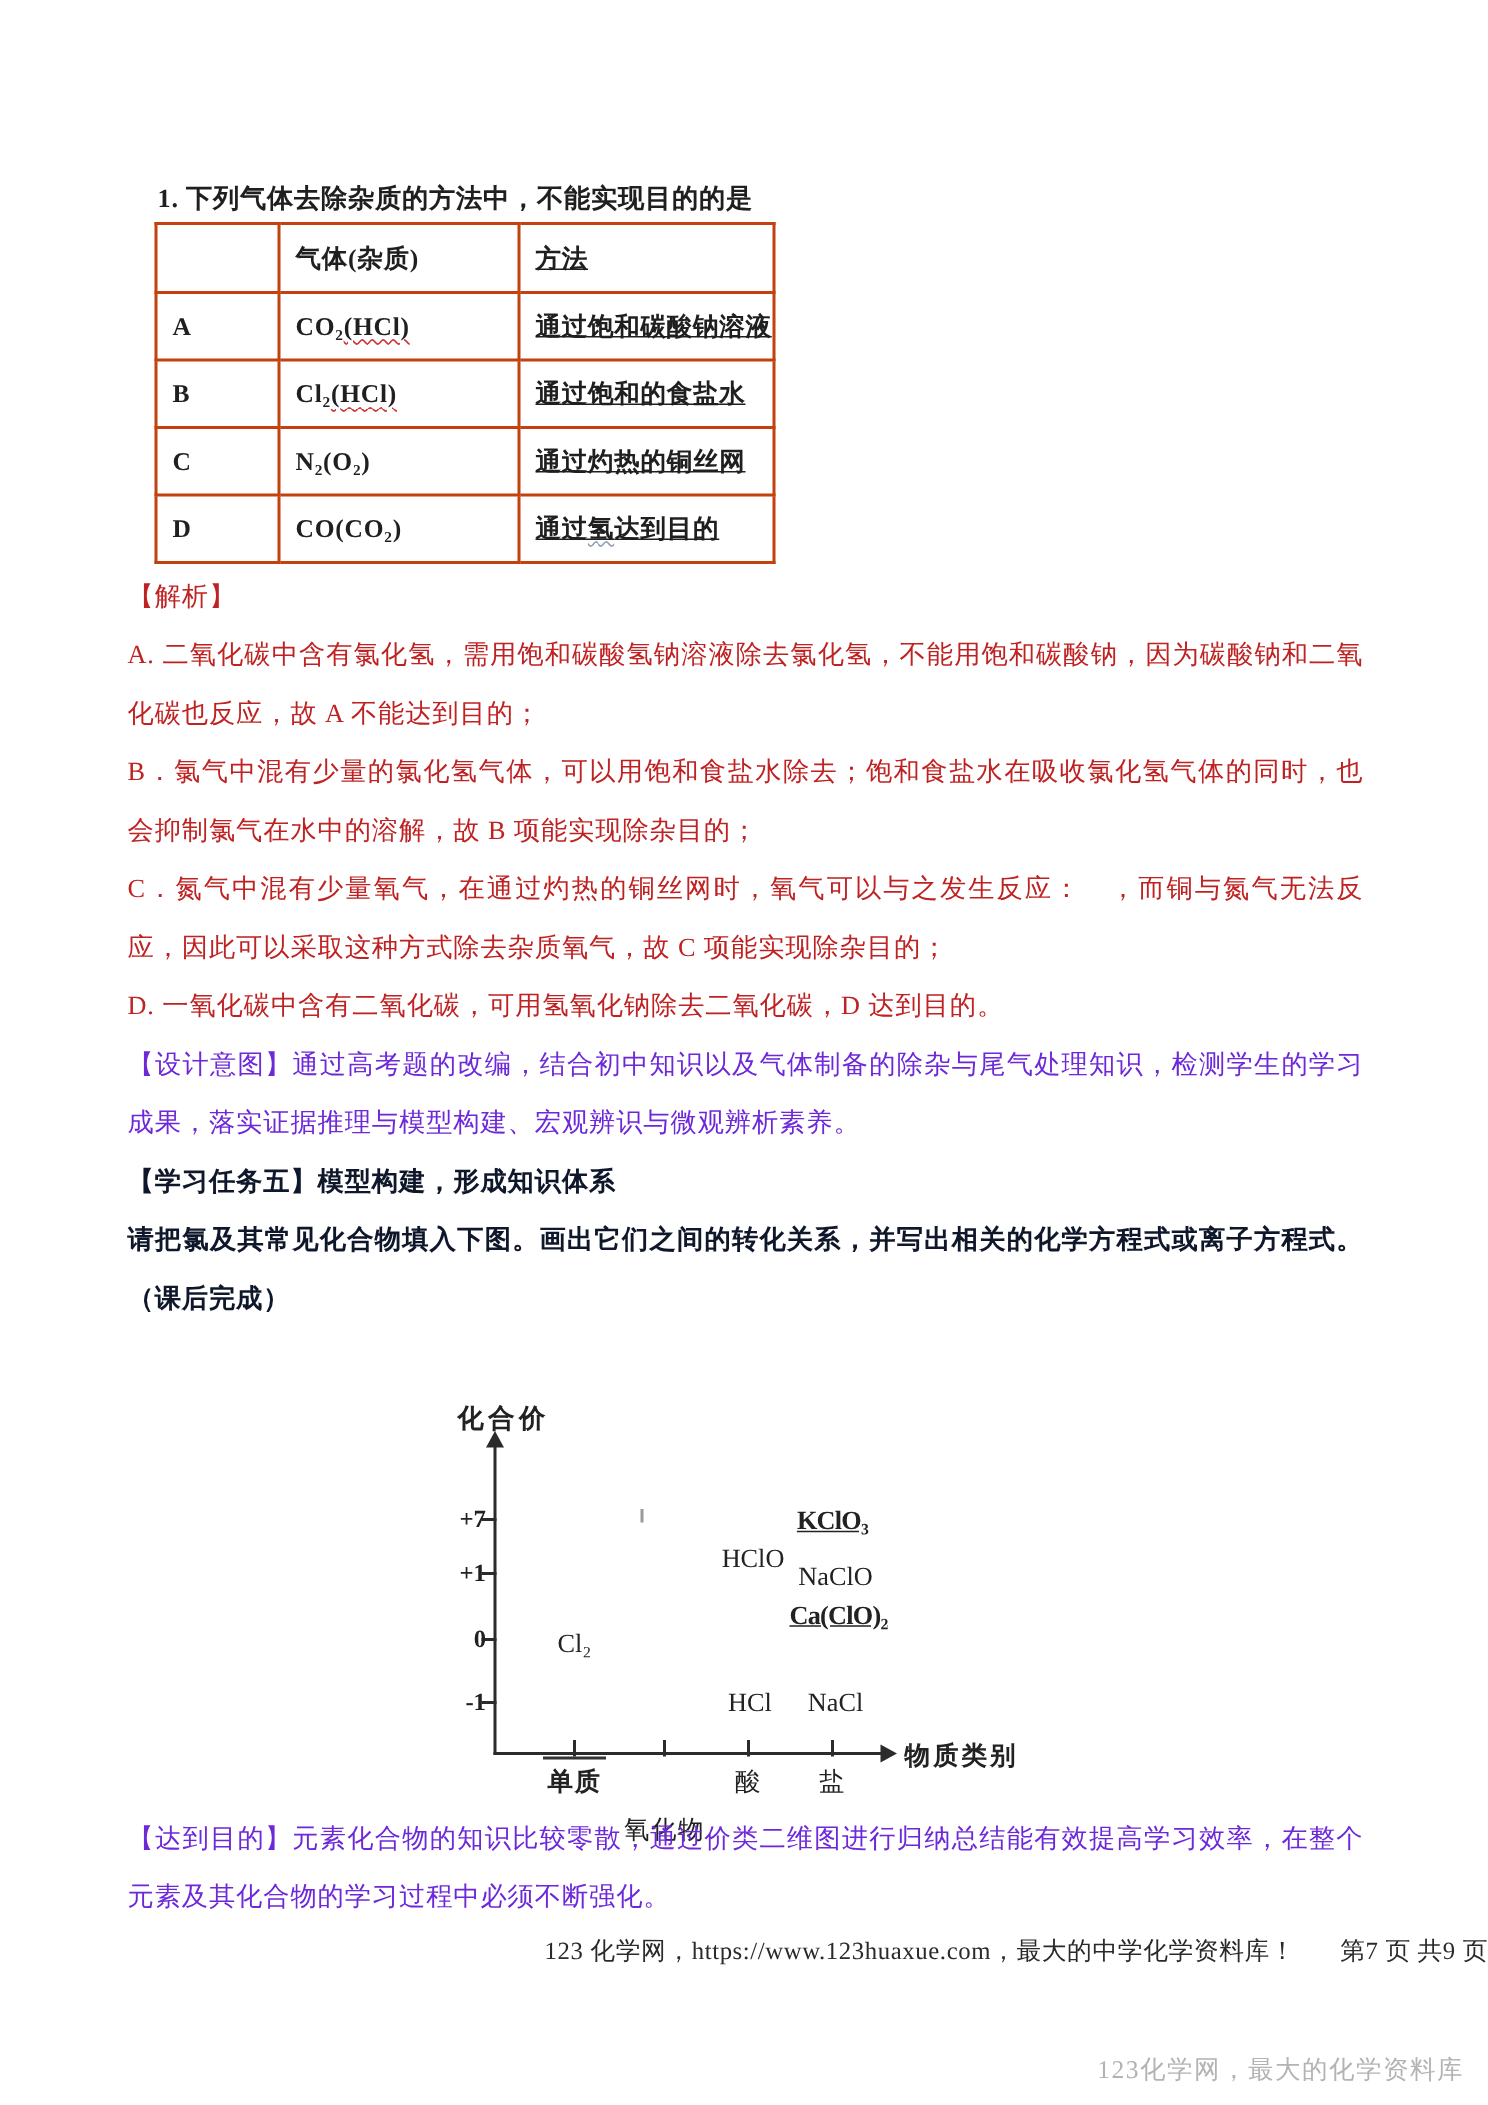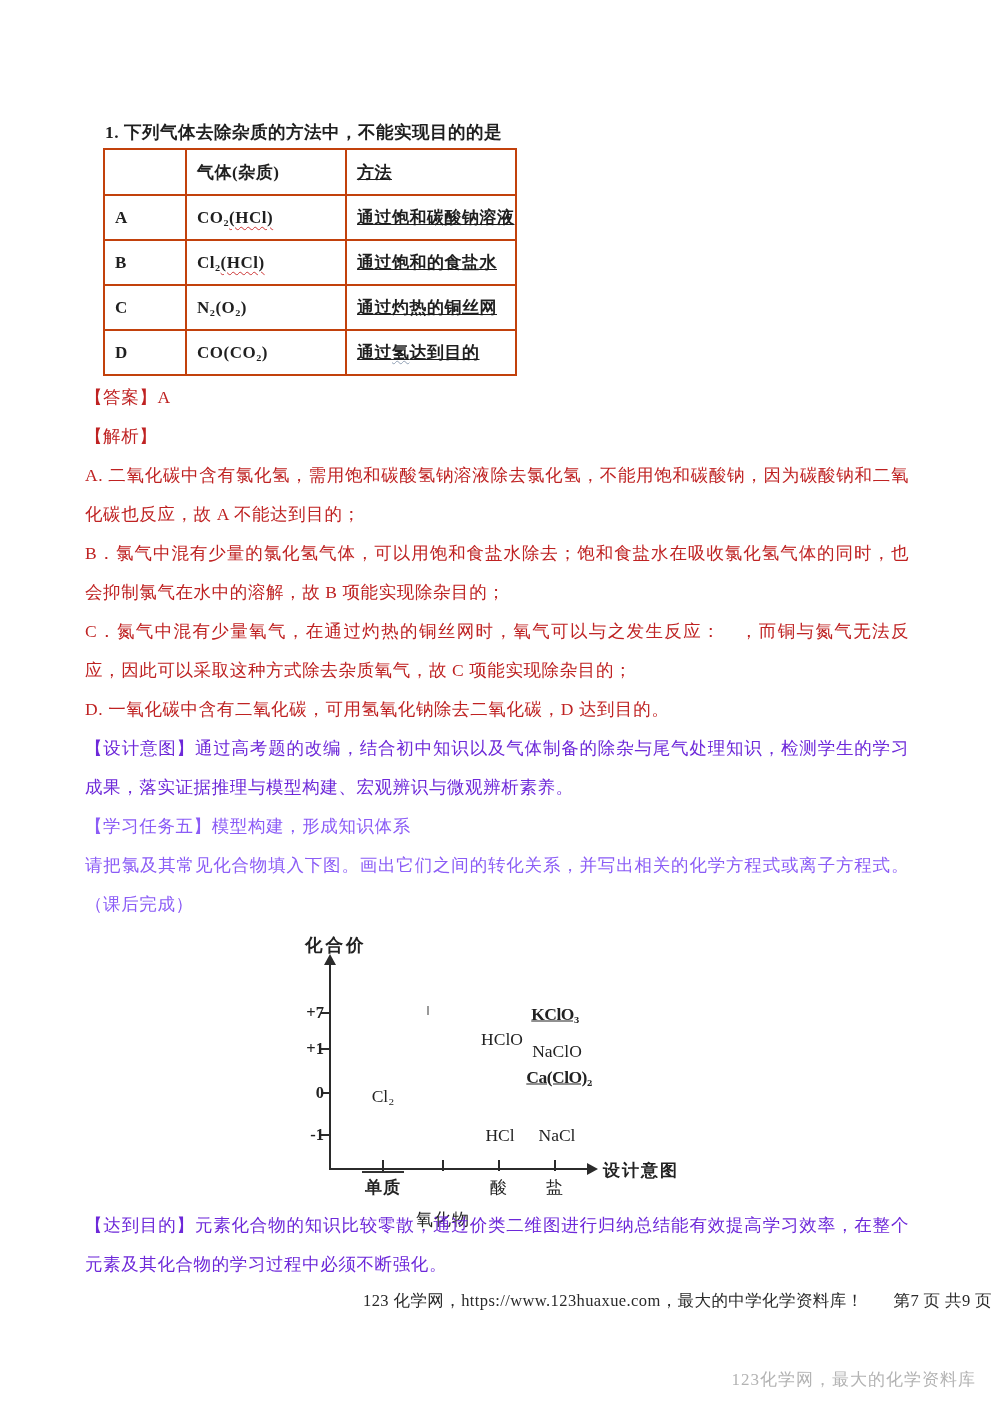--- a/index.html
+++ b/index.html
@@ -36,21 +36,21 @@
     text-underline-offset:2px;
   }
   
   .para-block{
     position:absolute;left:85px;top:378px;width:824px;
     font-size:17.5px;line-height:39px;text-align:justify;letter-spacing:0.6px;
   }
   .para-block p{margin:0;}
   .red{color:#bf2222;}
   .navy{color:#6d28d9;}
-  .blk{color:#8b5cf6;}
+  .blk{color:#0f172a;font-weight:bold;}
   
   .chart{
     position:absolute;left:300px;top:930px;width:400px;height:285px;
     font-family:"Liberation Serif", serif;color:#222;
   }
   .chart .c-ylabel{position:absolute;left:5px;top:3px;font-size:17.5px;font-weight:bold;letter-spacing:3px;}
   .chart .c-xlabel{position:absolute;left:303px;top:229px;font-size:17px;font-weight:bold;letter-spacing:2px;}
   .chart .c-yaxis{position:absolute;left:29px;top:34px;width:2px;height:206px;background:#2b2b2b;}
   .chart .c-arrow-up{
     position:absolute;left:24px;top:24px;width:0;height:0;
@@ -125,38 +125,37 @@
   </tr>
   <tr>
     <td class="c1">D</td>
     <td class="c2"><span>CO</span><span>(CO₂)</span></td>
     <td class="c3"><span>通过</span><span class="wavy-gray">氢</span><span>达到目的</span></td>
   </tr>
 </tbody>
   </table>
 
 <div class="para-block">
-  <p class="red">【答案】A</p>
   <p class="red">【解析】</p>
   <p class="red">A. 二氧化碳中含有氯化氢，需用饱和碳酸氢钠溶液除去氯化氢，不能用饱和碳酸钠，因为碳酸钠和二氧化碳也反应，故 A 不能达到目的；</p>
   <p class="red">B．氯气中混有少量的氯化氢气体，可以用饱和食盐水除去；饱和食盐水在吸收氯化氢气体的同时，也会抑制氯气在水中的溶解，故 B 项能实现除杂目的；</p>
   <p class="red">C．氮气中混有少量氧气，在通过灼热的铜丝网时，氧气可以与之发生反应：　，而铜与氮气无法反应，因此可以采取这种方式除去杂质氧气，故 C 项能实现除杂目的；</p>
   <p class="red">D. 一氧化碳中含有二氧化碳，可用氢氧化钠除去二氧化碳，D 达到目的。</p>
   <p class="navy">【设计意图】通过高考题的改编，结合初中知识以及气体制备的除杂与尾气处理知识，检测学生的学习成果，落实证据推理与模型构建、宏观辨识与微观辨析素养。</p>
   <p class="blk">【学习任务五】模型构建，形成知识体系</p>
   <p class="blk">请把氯及其常见化合物填入下图。画出它们之间的转化关系，并写出相关的化学方程式或离子方程式。（课后完成）</p>
 </div>
 
 <div class="chart">
   <span class="c-ylabel">化合价</span>
   <div class="c-arrow-up"></div>
   <div class="c-yaxis"></div>
   <div class="c-xaxis"></div>
   <div class="c-arrow-right"></div>
-  <span class="c-xlabel">设计意图</span>
+  <span class="c-xlabel">物质类别</span>
 
   <div class="ytick yt0"></div>
   <div class="ytick yt1"></div>
   <div class="ytick yt2"></div>
   <div class="ytick yt3"></div>
   <span class="ylab yl0">+7</span>
   <span class="ylab yl1">+1</span>
   <span class="ylab yl2">0</span>
   <span class="ylab yl3">-1</span>
 

